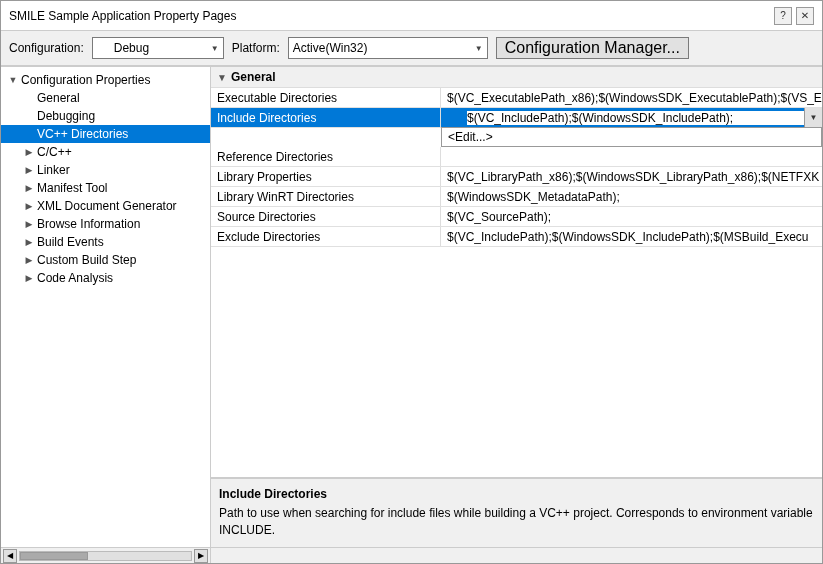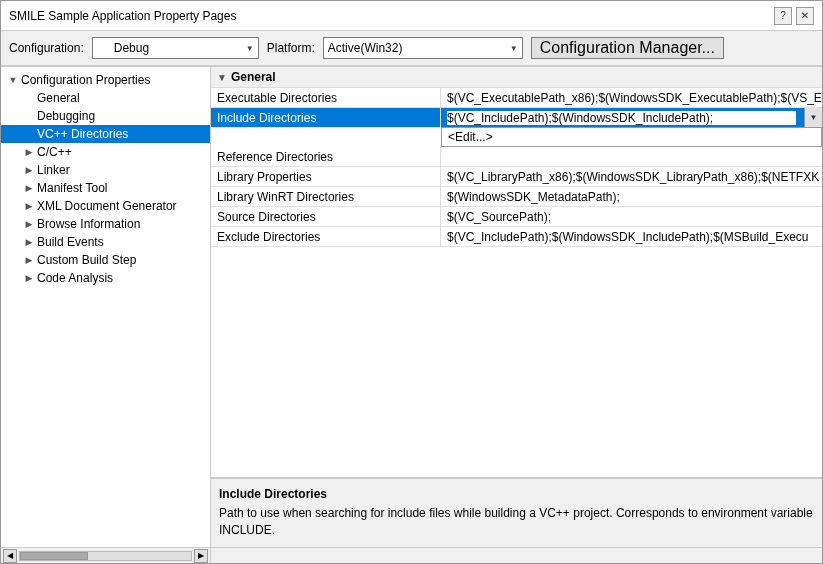--- a/index.html
+++ b/index.html
@@ -66,21 +66,21 @@
       height: 22px;
       border: 1px solid #7a7a7a;
       background: #fff;
       font-size: 12px;
       padding: 0 4px;
       display: flex;
       align-items: center;
       justify-content: space-between;
       cursor: pointer;
     }
-    .config-combo { width: 167px; padding-left: 21px; }
+    .config-combo { width: 132px; padding-left: 21px; }
     .platform-combo { width: 200px; }
     .combo-arrow {
       font-size: 8px;
       color: #444;
       margin-left: 4px;
     }
     .config-manager-btn {
       height: 22px;
       padding: 0 8px;
       border: 1px solid #7a7a7a;
@@ -376,21 +376,21 @@
           <span>General</span>
         </div>
 
         <div class="prop-row">
           <div class="prop-name">Executable Directories</div>
           <div class="prop-value">$(VC_ExecutablePath_x86);$(WindowsSDK_ExecutablePath);$(VS_E</div>
         </div>
 
         <div class="prop-row selected-row">
           <div class="prop-name">Include Directories</div>
-          <div class="prop-value" style="position:relative;">
+          <div class="prop-value" style="position:relative;justify-content:flex-end;">
             <input class="prop-value-input" type="text" style="background: rgb(255, 255, 255); color: rgb(0, 0, 0); border: none; outline: none; width: calc(100% - 20px); font-size: 12px; font-family: inherit;" value="$(VC_IncludePath);$(WindowsSDK_IncludePath);">
             <div class="dropdown-btn">▼</div>
           </div>
         </div>
 
         <div class="prop-row" style="background:#fff; border:1px solid #999; margin-left:230px; margin-top:-1px; position:relative; z-index:10;">
           <div class="prop-value" style="color:#000; font-size:12px;">&lt;Edit...&gt;</div>
         </div>
 
         <div class="prop-row">

